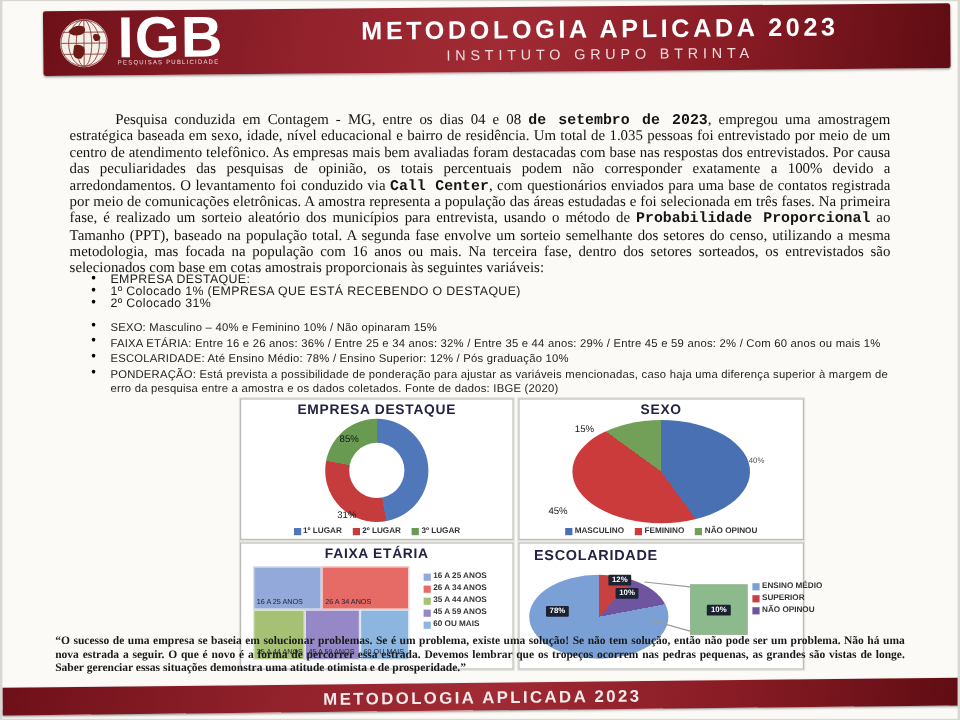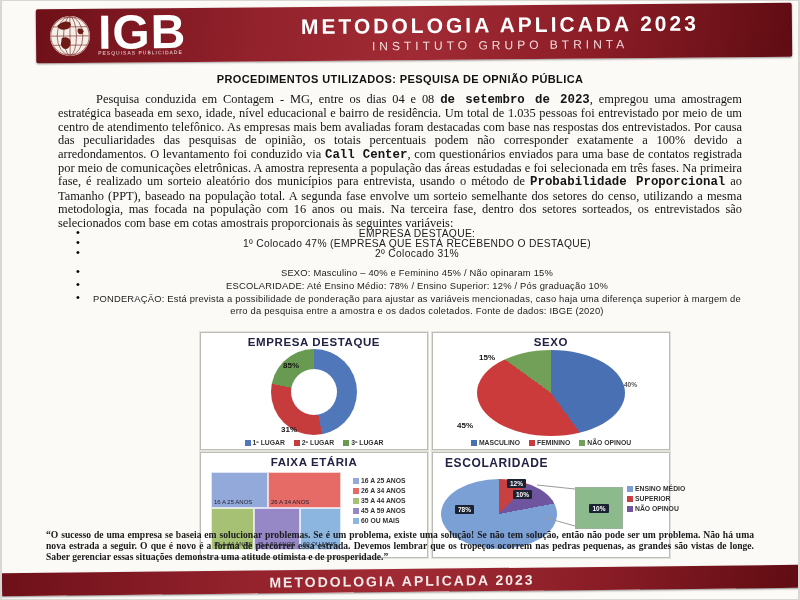--- a/index.html
+++ b/index.html
@@ -14,41 +14,41 @@
   .logo-sub{font-family:"Liberation Sans",sans-serif;font-size:5px;color:#f0dcdc;letter-spacing:1px;}
   .banner-center{flex:1;text-align:center;padding-right:30px;}
   .banner-title{font-family:"Liberation Sans",sans-serif;font-weight:bold;font-size:21px;letter-spacing:3px;color:#ffffff;}
   .banner-subtitle{font-family:"Liberation Sans",sans-serif;font-size:12px;letter-spacing:4px;color:#f3dcdc;margin-top:1px;}
   .banner-footer{position:absolute;left:0;top:568px;width:800px;height:23px;display:flex;align-items:center;justify-content:center;transform:rotate(-0.6deg);}
   .footer-title{font-family:"Liberation Sans",sans-serif;font-weight:bold;font-size:14px;letter-spacing:2px;color:#f5eaea;}
 
   
   .doc-title{position:absolute;left:0;right:0;top:72px;text-align:center;font-family:"Liberation Sans",sans-serif;font-weight:bold;font-size:11px;letter-spacing:.4px;color:#111;}
   .intro{position:absolute;left:56px;right:56px;top:92px;margin:0;text-align:justify;text-indent:38px;font-size:12.4px;line-height:13.4px;color:#141414;}
-  .bullets{position:absolute;left:60px;right:56px;top:228px;text-align:center;}
+  .bullets{position:absolute;left:60px;right:56px;top:228px;}
   ul.bl{list-style:none;margin:0;padding:0 0 0 28px;font-family:"Liberation Sans",sans-serif;color:#1c1c1c;}
   ul.g1{font-size:10.3px;line-height:9.8px;letter-spacing:.3px;margin-bottom:9px;}
   ul.g2 li{margin-bottom:1.5px;}
   ul.g2{font-size:9.4px;line-height:11.5px;letter-spacing:.2px;}
   ul.bl li{position:relative;padding-left:2px;}
   ul.bl li::before{content:"•";position:absolute;left:-14px;top:-1px;font-size:11px;color:#000;}
 
   
   .charts{position:absolute;left:198px;top:331px;width:468px;height:226px;padding-left:15px;}
   .card{position:absolute;background:#fff;border:1px solid #bdbdb8;box-shadow:0 0 0 1px #e3e2dd;}
   .card1{left:0;top:0;width:226px;height:116px;}
   .card2{left:232px;top:0;width:236px;height:116px;}
   .card3{left:0;top:120px;width:226px;height:104px;}
   .card4{left:232px;top:120px;width:236px;height:104px;}
   .c-title{font-family:"Liberation Sans",sans-serif;font-weight:bold;font-size:11.5px;letter-spacing:.6px;color:#222244;text-align:center;margin-top:3px;}
   .c-title-left{text-align:left;padding-left:12px;font-size:12px;}
 
   .donut{position:relative;width:86px;height:86px;border-radius:50%;margin:1px auto 0;}
   .hole{position:absolute;inset:23%;background:#fff;border-radius:50%;}
-  .plabel{position:absolute;font-family:"Liberation Sans",sans-serif;font-weight:bold;font-size:8px;color:#141414;}
+  .plabel{position:absolute;font-family:"Liberation Sans",sans-serif;font-weight:normal;font-size:8px;color:#141414;}
   .pl-22{left:12px;top:12px;}
   .pl-31{left:10px;top:76px;}
 
   .pie2{position:absolute;left:44px;top:17px;width:148px;height:86px;border-radius:50%;}
   .pl-15{left:46px;top:20px;}
   .pl-45{left:24px;top:88px;}
   .pl-40{right:32px;top:48px;font-size:6.5px;color:#555;}
 
   .legend{display:flex;justify-content:center;gap:9px;font-family:"Liberation Sans",sans-serif;font-weight:bold;font-size:6.8px;color:#333;}
   .lg-bottom{position:absolute;left:0;right:0;bottom:3px;}
@@ -106,32 +106,32 @@
         <div class="logo-text">IGB</div>
         <div class="logo-sub">PESQUISAS PUBLICIDADE</div>
       </div>
     </div>
     <div class="banner-center">
       <div class="banner-title">METODOLOGIA APLICADA 2023</div>
       <div class="banner-subtitle">INSTITUTO GRUPO BTRINTA</div>
     </div>
   </div>
 
-  <div class="doc-title">PROCEDIMENTOS UTILIZADOS: PESQUISA DE OPNIÃO PÚBLICA</div>
 
   <p class="intro"><span>Pesquisa conduzida em Contagem - MG, entre os dias 04 e 08 </span><b>de setembro de 2023</b><span>, empregou uma amostragem estratégica baseada em sexo, idade, nível educacional e bairro de residência. Um total de 1.035 pessoas foi entrevistado por meio de um centro de atendimento telefônico. As empresas mais bem avaliadas foram destacadas com base nas respostas dos entrevistados. Por causa das peculiaridades das pesquisas de opinião, os totais percentuais podem não corresponder exatamente a 100% devido a arredondamentos. O levantamento foi conduzido via </span><b>Call Center</b><span>, com questionários enviados para uma base de contatos registrada por meio de comunicações eletrônicas. A amostra representa a população das áreas estudadas e foi selecionada em três fases. Na primeira fase, é realizado um sorteio aleatório dos municípios para entrevista, usando o método de </span><b>Probabilidade Proporcional</b><span> ao Tamanho (PPT), baseado na população total. A segunda fase envolve um sorteio semelhante dos setores do censo, utilizando a mesma metodologia, mas focada na população com 16 anos ou mais. Na terceira fase, dentro dos setores sorteados, os entrevistados são selecionados com base em cotas amostrais proporcionais às seguintes variáveis:</span></p>
 
   <div class="bullets">
     <ul class="bl g1">
       <li>EMPRESA DESTAQUE:</li>
-      <li>1º Colocado 47% (EMPRESA QUE ESTÁ RECEBENDO O DESTAQUE)</li>
+      <li>1º Colocado 1% (EMPRESA QUE ESTÁ RECEBENDO O DESTAQUE)</li>
       <li>2º Colocado 31%</li>
     </ul>
     <ul class="bl g2">
-      <li>SEXO: Masculino – 40% e Feminino 45% / Não opinaram 15%</li>
+      <li>SEXO: Masculino – 40% e Feminino 10% / Não opinaram 15%</li>
+      <li>FAIXA ETÁRIA: Entre 16 e 26 anos: 36% / Entre 25 e 34 anos: 32% / Entre 35 e 44 anos: 29% / Entre 45 e 59 anos: 2% / Com 60 anos ou mais 1%</li>
       <li>ESCOLARIDADE: Até Ensino Médio: 78% / Ensino Superior: 12% / Pós graduação 10%</li>
       <li>PONDERAÇÃO: Está prevista a possibilidade de ponderação para ajustar as variáveis mencionadas, caso haja uma diferença superior à margem de erro da pesquisa entre a amostra e os dados coletados. Fonte de dados: IBGE (2020)</li>
     </ul>
   </div>
 
   <div class="charts">
 
     <div class="card card1">
       <div class="c-title">EMPRESA DESTAQUE</div>
       <div class="donut" style="background: conic-gradient(rgb(79, 119, 185) 0%, rgb(79, 119, 185) 47%, rgb(198, 59, 59) 47%, rgb(198, 59, 59) 78%, rgb(104, 154, 82) 78%, rgb(104, 154, 82) 100%);">

